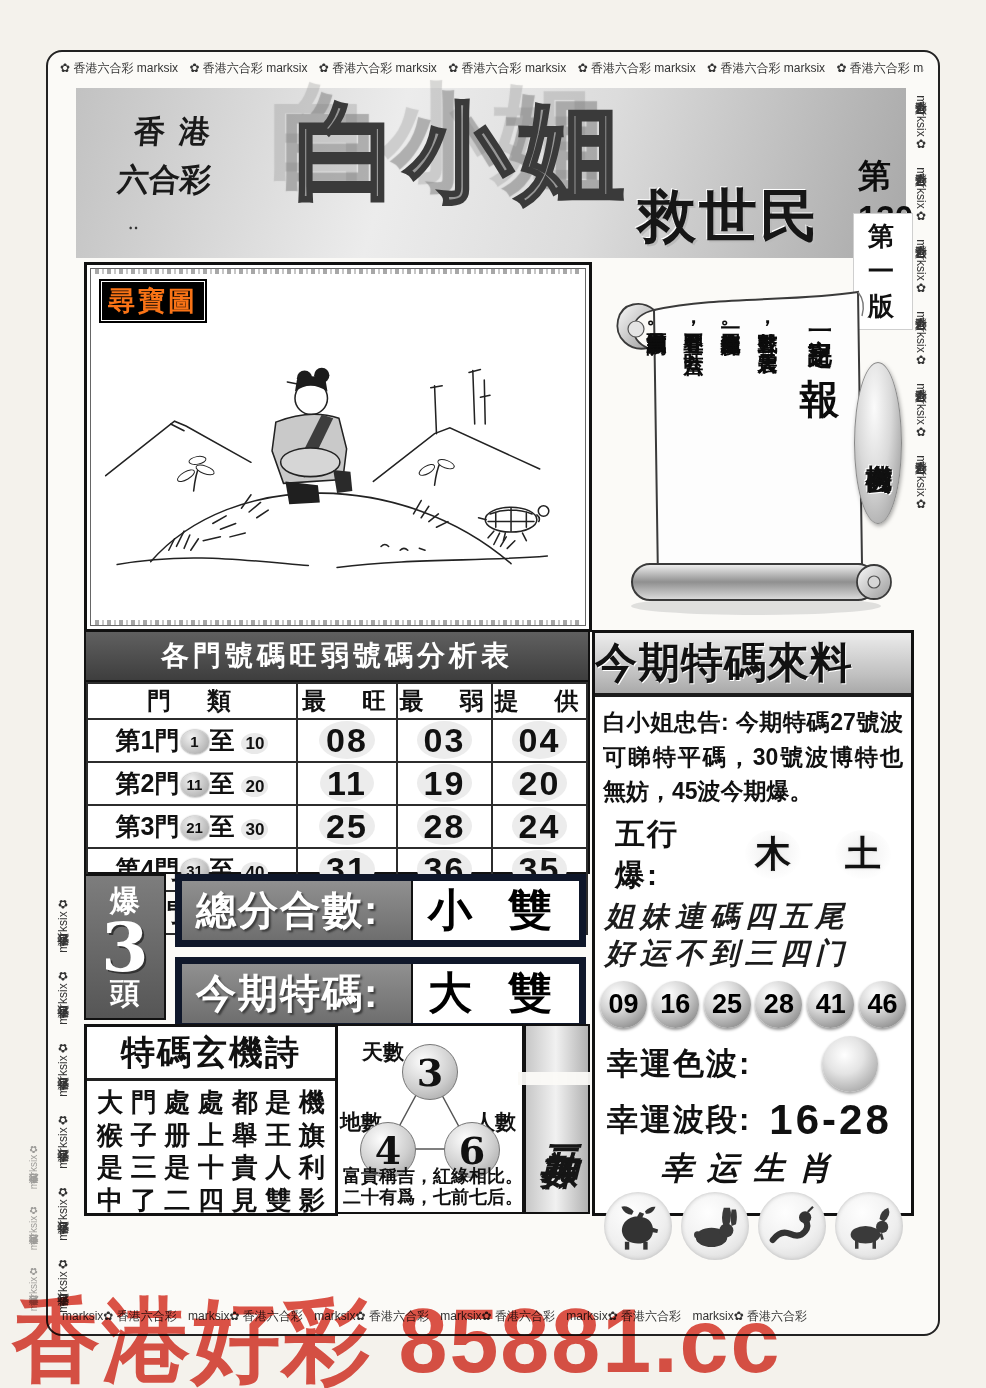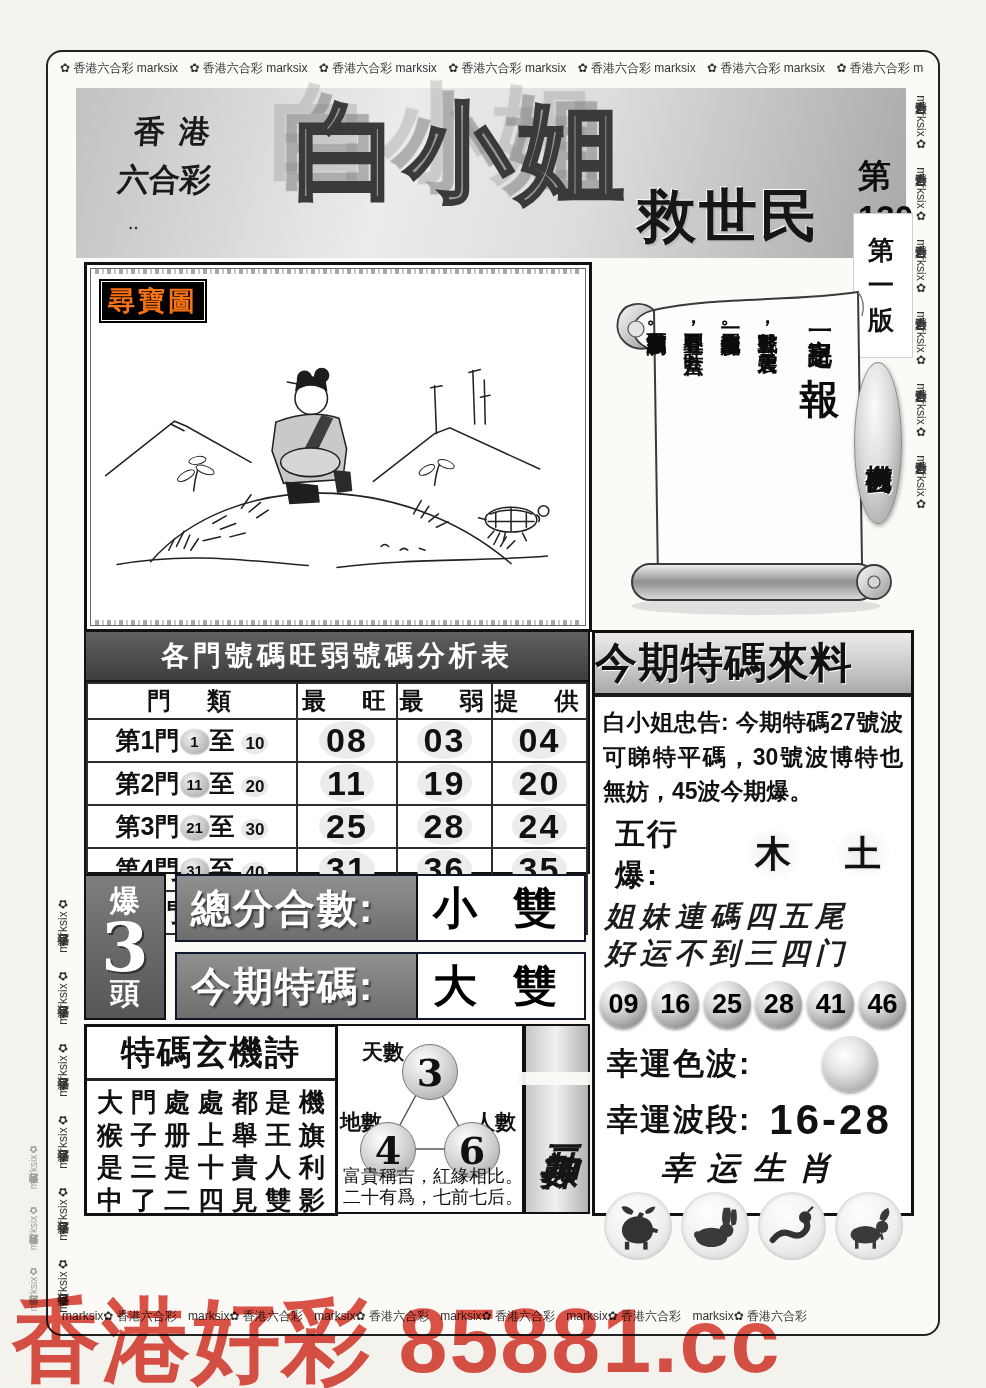--- a/index.html
+++ b/index.html
@@ -25,21 +25,21 @@
   .brand{position:absolute;left:44px;top:20px;font-family:"Liberation Serif",serif;
          font-weight:bold;font-size:31px;line-height:1.55;transform:skewX(-5deg);color:#1a1a1a;}
   .brand .l1{margin-left:12px;letter-spacing:14px;}
   .brand-dots{position:absolute;left:52px;top:120px;font-size:20px;color:#333;letter-spacing:6px;}
   .main-title{position:absolute;left:218px;top:-6px;font-size:106px;font-weight:900;
               letter-spacing:6px;color:#979797;-webkit-text-stroke:3px #3a3a3a;
               text-shadow:-14px -10px 1px rgba(125,125,125,.55),-26px -20px 1px rgba(150,150,150,.35);}
   .sub-title{position:absolute;left:562px;top:90px;font-size:58px;font-weight:900;color:#161616;
              letter-spacing:3px;text-shadow:2px 2px 0 #bbb,-1px -1px 0 #fff;}
   .issue{position:absolute;left:782px;top:66px;font-size:33px;font-weight:900;color:#0d0d0d;}
-  .edition{position:absolute;left:778px;top:126px;background:#fff;padding:19px 14px;
+  .edition{position:absolute;left:778px;top:126px;background:#fff;padding:5px 14px;
            font-size:26px;font-weight:900;box-shadow:0 0 0 1px #cfcfcf;letter-spacing:4px;}
   
   .treasure{position:absolute;left:84px;top:262px;width:502px;height:364px;border:3px solid #111;
             background:#fff;box-shadow:inset 0 0 0 3px #fff,inset 0 0 0 4px #666;}
   .micro{position:absolute;left:8px;right:8px;height:5px;opacity:.75;
          background:repeating-linear-gradient(90deg,#8a8a8a 0 4px,transparent 4px 7px,#b5b5b5 7px 9px,transparent 9px 12px);}
   .micro.t{top:4px;} .micro.b{bottom:4px;}
   .treasure-label{position:absolute;top:14px;left:12px;background:#000;color:#f97316;font-size:27px;
                   font-weight:900;padding:4px 9px;letter-spacing:3px;z-index:3;
                   box-shadow:inset 0 0 0 2px #000,inset 0 0 0 3px #fff;}
@@ -71,40 +71,40 @@
         font-size:15px;line-height:24px;vertical-align:2px;margin:0 1px;padding:0 2px;box-shadow:0 0 2px #666;}
   .tonum{font-size:17px;background:#e9e9e9;border-radius:50%;padding:1px 4px;}
   .val-pill{font-size:34px;letter-spacing:2px;background:#ececec;border-radius:50%;padding:0 7px;}
   
   .burst{position:absolute;left:84px;top:874px;width:502px;height:146px;display:flex;gap:9px;}
   .burst-badge{width:78px;border:2px solid #111;background:linear-gradient(180deg,#7d7d7d,#565656);
                color:#fff;display:flex;flex-direction:column;align-items:center;justify-content:center;font-weight:900;}
   .burst-badge .c{font-size:30px;line-height:1;}
   .burst-badge .n{font-size:68px;line-height:.92;font-family:"DejaVu Serif",serif;text-shadow:2px 2px 0 #333;}
   .burst-rows{flex:1;display:flex;flex-direction:column;gap:10px;}
-  .burst-row{flex:1;display:flex;border:2px solid #0f172a;}
+  .burst-row{flex:1;display:flex;border:7px solid #0f172a;}
   .burst-label{flex:1;background:linear-gradient(180deg,#909090,#6e6e6e);color:#fff;font-size:40px;
                font-weight:900;display:flex;align-items:center;padding-left:14px;letter-spacing:2px;
                text-shadow:2px 2px 2px #3c3c3c;}
   .burst-value{width:166px;background:#fff;border-left:2px solid #111;font-size:44px;font-weight:900;
                display:flex;align-items:center;justify-content:center;letter-spacing:12px;color:#000;}
   
   .poem{position:absolute;left:84px;top:1024px;width:248px;height:186px;border:3px solid #111;background:#fff;}
   .poem-title{font-size:34px;font-weight:900;text-align:center;padding:3px 16px 2px;border-bottom:3px solid #222;letter-spacing:2px;}
   .poem-body{padding:5px 10px 0;font-size:26px;font-weight:900;line-height:1.25;}
   .poem-body div{text-align:justify;text-align-last:justify;}
   
   .trinity{position:absolute;left:336px;top:1024px;width:184px;height:186px;border:2px solid #111;background:#fff;}
   .tri-lines{position:absolute;left:0;top:0;width:184px;height:186px;}
   .tri-label{position:absolute;font-size:21px;font-weight:900;}
   .node{position:absolute;width:54px;height:54px;border-radius:50%;
         background:radial-gradient(circle at 38% 30%,#fdfdfd,#cfcfcf 55%,#9c9c9c);
         border:1px solid #777;font-size:38px;font-weight:900;font-family:"DejaVu Serif",serif;
         display:flex;align-items:center;justify-content:center;}
-  .tri-notes{position:absolute;left:5px;right:3px;bottom:3px;font-size:18px;font-weight:400;line-height:1.2;white-space:nowrap;}
+  .tri-notes{position:absolute;left:5px;right:3px;bottom:3px;font-size:18px;font-weight:700;line-height:1.2;white-space:nowrap;}
   
   .sanyuan{position:absolute;left:524px;top:1024px;width:62px;height:186px;border:2px solid #111;
            background:linear-gradient(90deg,#c7c7c7,#f1f1f1 48%,#b2b2b2);
            writing-mode:vertical-rl;text-align:center;font-family:"DejaVu Serif",serif;font-style:italic;
            font-weight:bold;font-size:38px;line-height:58px;color:#161616;letter-spacing:2px;}
   .scan-gap{position:absolute;left:518px;top:1072px;width:74px;height:13px;background:#fbfaf7;opacity:.95;}
   
   .special{position:absolute;left:592px;top:630px;width:316px;height:580px;border:3px solid #111;
            background:#fff;display:flex;flex-direction:column;}
   .special-title{height:62px;background:linear-gradient(180deg,#ececec,#c0c0c0 70%,#a9a9a9);

